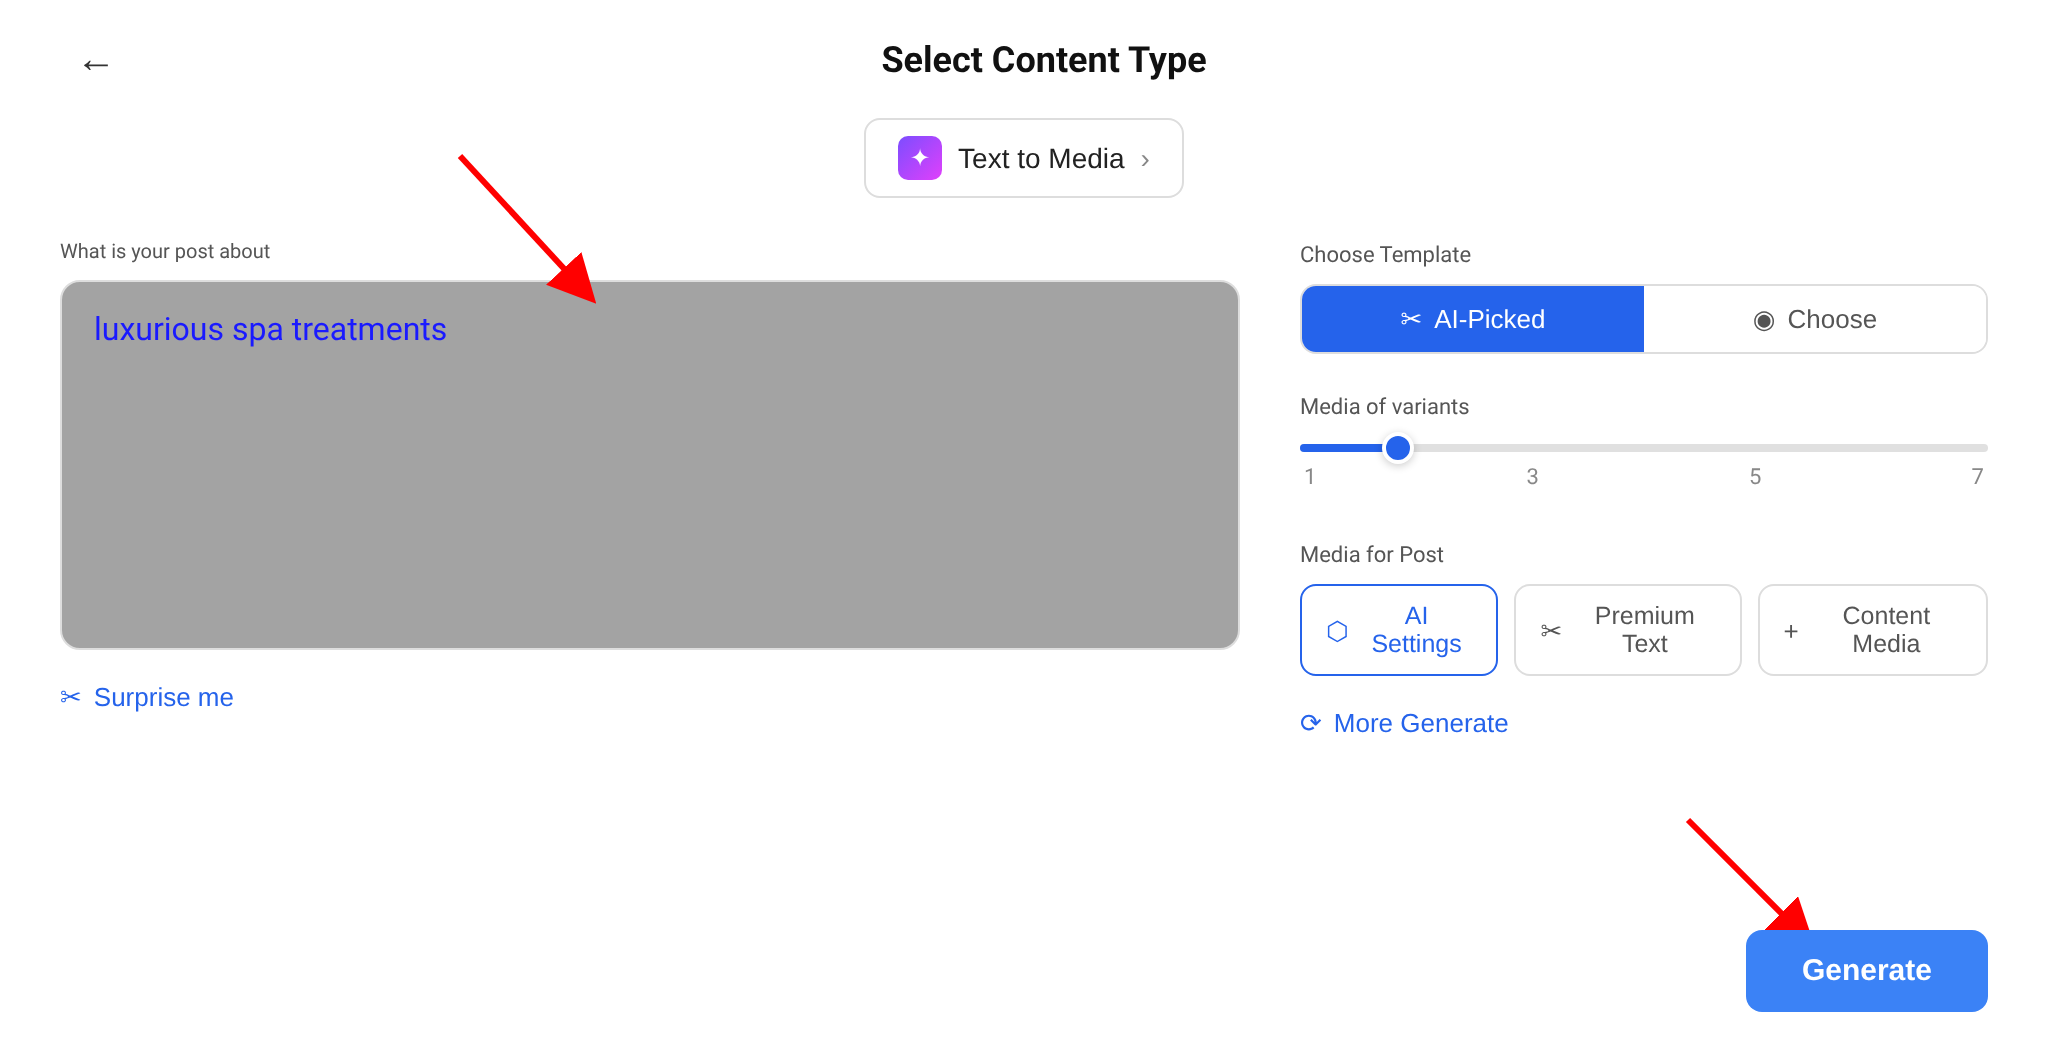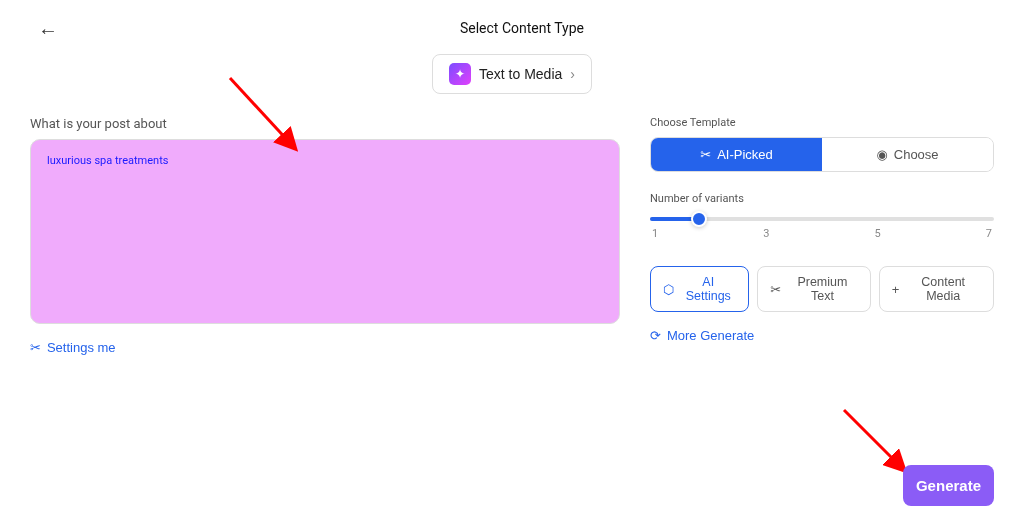--- a/index.html
+++ b/index.html
@@ -33,22 +33,22 @@
       left: 0;
       background: none;
       border: none;
       cursor: pointer;
       font-size: 20px;
       color: #333;
       padding: 4px 8px;
     }
 
     .page-title {
-      font-size: 14px;
-      font-weight: 400;
+      font-size: 18px;
+      font-weight: 700;
       color: #111;
       margin-left: 20px;
     }
 
     
     .content-type-badge {
       display: flex;
       align-items: center;
       justify-content: center;
       margin-bottom: 22px;
@@ -90,37 +90,37 @@
       display: flex;
       gap: 30px;
     }
 
     
     .left-panel {
       flex: 0 0 590px;
     }
 
     .post-label {
-      font-size: 13px;
+      font-size: 10px;
       color: #555;
       margin-bottom: 8px;
     }
 
     .post-textarea {
       width: 100%;
       height: 185px;
       border: 1.5px solid #ddd;
       border-radius: 10px;
       padding: 14px 16px;
-      font-size: 11px;
+      font-size: 16px;
       color: #1a1aff;
       resize: none;
       outline: none;
       font-family: inherit;
-      background: #f0abfc;
+      background: #a3a3a3;
     }
 
     .surprise-btn {
       display: flex;
       align-items: center;
       gap: 6px;
       background: none;
       border: none;
       cursor: pointer;
       color: #2563eb;
@@ -274,25 +274,25 @@
       font-size: 13px;
       padding: 0;
       margin-top: 4px;
     }
 
     
     .generate-btn {
       position: absolute;
       bottom: 22px;
       right: 30px;
-      background: #8b5cf6;
+      background: #3b82f6;
       color: #fff;
       border: none;
       border-radius: 8px;
-      padding: 12px 13px;
+      padding: 12px 28px;
       font-size: 15px;
       font-weight: 600;
       cursor: pointer;
     }
 
     
     .arrow-left {
       position: absolute;
       top: 68px;
       left: 220px;
@@ -333,55 +333,56 @@
     <line x1="10" y1="10" x2="70" y2="75" stroke="red" stroke-width="3" marker-end="url(#arrowhead1)"></line>
   </svg>
 
   <div class="main-layout">
 
     <div class="left-panel">
       <div class="post-label">What is your post about</div>
       <textarea class="post-textarea" style="">luxurious spa treatments</textarea>
       <button class="surprise-btn">
         <span class="surprise-icon">✂</span>
-        <span>Settings me</span>
+        <span>Surprise me</span>
       </button>
     </div>
 
     <div class="right-panel">
 
       <div class="section-label">Choose Template</div>
       <div class="template-toggle">
         <button class="toggle-option active">
           <span class="opt-icon">✂</span>
           <span>AI-Picked</span>
         </button>
         <button class="toggle-option">
           <span class="opt-icon">◉</span>
           <span>Choose</span>
         </button>
       </div>
 
       <div class="variants-section">
-        <div class="section-label">Number of variants</div>
+        <div class="section-label">Media of variants</div>
         <div class="slider-container">
           <div class="slider-track">
             <div class="slider-fill"></div>
             <div class="slider-thumb"></div>
           </div>
           <div class="slider-labels">
             <span>1</span>
             <span>3</span>
             <span>5</span>
             <span>7</span>
           </div>
         </div>
       </div>
 
       <div class="media-section">
+        <div class="section-label">Media for Post</div>
         <div class="media-options">
           <button class="media-btn active">
             <span class="media-icon">⬡</span>
             <span>AI Settings</span>
           </button>
           <button class="media-btn inactive">
             <span class="media-icon">✂</span>
             <span>Premium Text</span>
           </button>
           <button class="media-btn inactive">

